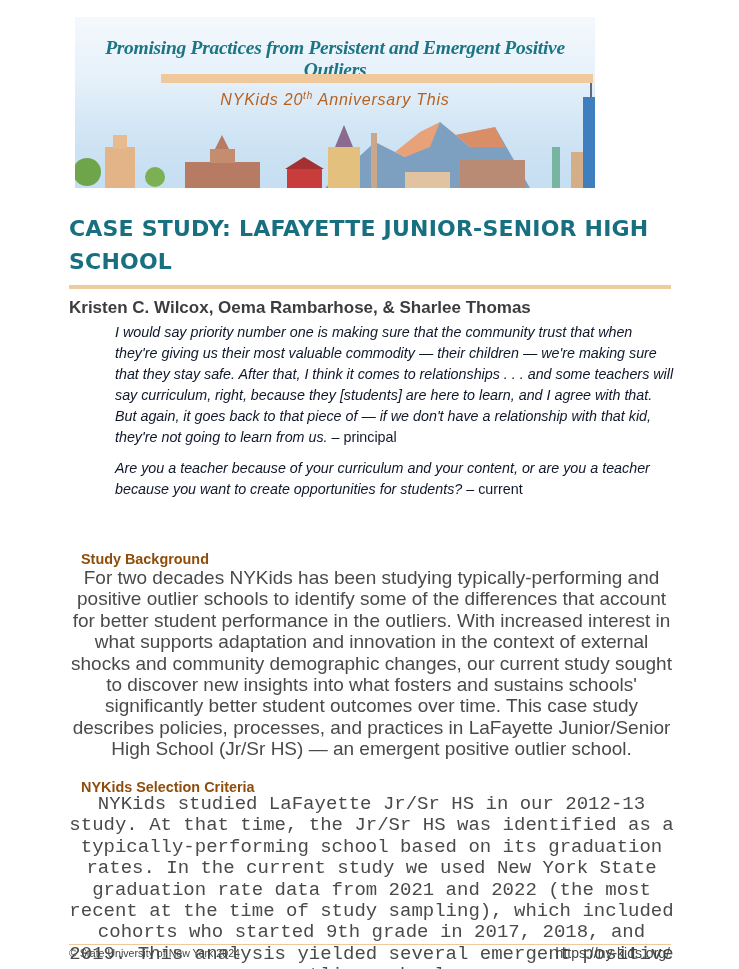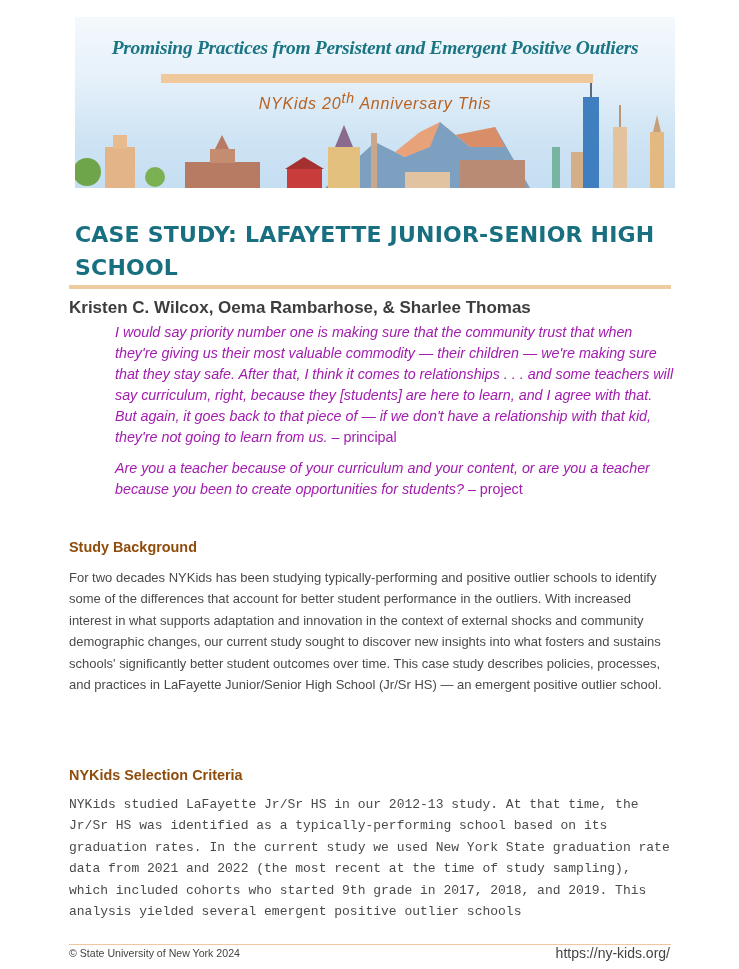--- a/index.html
+++ b/index.html
@@ -1,45 +1,45 @@
 <!DOCTYPE html>
 <html><head>
 <meta charset="utf-8">
 <style>
   html, body { margin: 0; padding: 0; background: #ffffff; }
   body { width: 739px; height: 969px; position: relative; overflow: hidden; font-family: "Liberation Sans", sans-serif; }
 
   
-  .banner { position: absolute; left: 75px; top: 17px; width: 600px; height: 171px; overflow: hidden;
+  .banner { position: absolute; left: 75px; top: 17px; width: 520px; height: 171px; overflow: hidden;
     background: linear-gradient(180deg, #f4f9fd 0%, #e6f1fa 35%, #cfe4f4 70%, #c5def2 100%); }
   .banner-title { position: absolute; left: 0; right: 0; top: 20px; text-align: center;
     font-family: "Liberation Serif", serif; font-style: italic; font-weight: bold; font-size: 19.5px; color: #1b7584; letter-spacing: -0.3px; }
   .banner-bar { position: absolute; left: 86px; top: 57px; width: 432px; height: 9px; background: #efc99b; }
   .banner-subtitle { position: absolute; left: 0; right: 0; top: 73px; text-align: center;
     font-family: "Liberation Sans", sans-serif; font-style: italic; font-size: 16px; color: #b8611f; letter-spacing: 0.8px; }
-  .banner-subtitle sup { font-size: 14px; }
+  .banner-subtitle sup { font-size: 10px; }
   .skyline { position: absolute; left: 0; bottom: 0; width: 600px; height: 171px; }
 
   
-  .case-title { position: absolute; left: 69px; top: 212px; width: 610px; margin: 6px;
+  .case-title { position: absolute; left: 69px; top: 212px; width: 610px; margin: 0;
     font-family: "DejaVu Sans", sans-serif; font-weight: bold; font-size: 22px; line-height: 33px; color: #186f80; letter-spacing: 0.2px; }
   .title-rule { position: absolute; left: 69px; top: 285px; width: 602px; height: 4px; background: #efcc9f; }
   .authors { position: absolute; left: 69px; top: 298px; font-weight: bold; font-size: 17px; color: #3d3d3d; }
 
   
-  .quote { position: absolute; left: 115px; width: 560px; font-style: italic; font-size: 14.3px; line-height: 21px; color: #a21caf; margin: 0; }
+  .quote { position: absolute; left: 115px; width: 560px; font-style: italic; font-size: 14.3px; line-height: 21px; color: #0f172a; margin: 0; }
   .quote .attr { font-style: normal; }
   .quote1 { top: 322px; }
   .quote2 { top: 458px; }
 
   
-  .section-heading { position: absolute; left: 69px; margin: 0; font-weight: bold; font-size: 14.4px; color: #8f4d0c; }
+  .section-heading { position: absolute; left: 69px; margin: 12px; font-weight: bold; font-size: 14.4px; color: #8f4d0c; }
   .h-background { top: 539px; }
   .h-selection { top: 767px; }
-  .para { position: absolute; left: 69px; width: 605px; margin: 0; font-size: 13px; line-height: 21.4px; color: #4a4a4a; }
+  .para { position: absolute; left: 69px; width: 605px; margin: 0; font-size: 19px; line-height: 21.4px; color: #4a4a4a; text-align: center; }
   .p-background { top: 567px; }
   .p-selection { top: 794px; font-family: Liberation Mono, monospace; }
 
   
   .footer-rule { position: absolute; left: 69px; top: 944px; width: 602px; height: 1px; background: #efc99b; }
   .footer-left { position: absolute; left: 69px; top: 947px; font-size: 10.6px; line-height: 13px; color: #444; }
   .footer-right { position: absolute; right: 69px; top: 947px; font-size: 14px; line-height: 13px; color: #444; }
 </style>
 </head>
 <body>
@@ -80,21 +80,21 @@
   <div class="banner-title">Promising Practices from Persistent and Emergent Positive Outliers</div>
   <div class="banner-bar"></div>
   <div class="banner-subtitle"><span>NYKids 20</span><sup>th</sup><span> Anniversary This</span></div>
 </div>
 
 <h1 class="case-title">CASE STUDY: LAFAYETTE JUNIOR-SENIOR HIGH SCHOOL</h1>
 <div class="title-rule"></div>
 <div class="authors">Kristen C. Wilcox, Oema Rambarhose, &amp; Sharlee Thomas</div>
 
 <p class="quote quote1"><span>I would say priority number one is making sure that the community trust that when they're giving us their most valuable commodity — their children — we're making sure that they stay safe. After that, I think it comes to relationships . . . and some teachers will say curriculum, right, because they [students] are here to learn, and I agree with that. But again, it goes back to that piece of — if we don't have a relationship with that kid, they're not going to learn from us. </span><span class="attr"> – principal</span></p>
-<p class="quote quote2"><span>Are you a teacher because of your curriculum and your content, or are you a teacher because you been to create opportunities for students?</span><span class="attr"> – project</span></p>
+<p class="quote quote2"><span>Are you a teacher because of your curriculum and your content, or are you a teacher because you want to create opportunities for students?</span><span class="attr"> – current</span></p>
 
 <h2 class="section-heading h-background">Study Background</h2>
 <p class="para p-background">For two decades NYKids has been studying typically-performing and positive outlier schools to identify some of the differences that account for better student performance in the outliers. With increased interest in what supports adaptation and innovation in the context of external shocks and community demographic changes, our current study sought to discover new insights into what fosters and sustains schools' significantly better student outcomes over time. This case study describes policies, processes, and practices in LaFayette Junior/Senior High School (Jr/Sr HS) — an emergent positive outlier school.</p>
 
 <h2 class="section-heading h-selection">NYKids Selection Criteria</h2>
 <p class="para p-selection">NYKids studied LaFayette Jr/Sr HS in our 2012-13 study. At that time, the Jr/Sr HS was identified as a typically-performing school based on its graduation rates. In the current study we used New York State graduation rate data from 2021 and 2022 (the most recent at the time of study sampling), which included cohorts who started 9th grade in 2017, 2018, and 2019. This analysis yielded several emergent positive outlier schools</p>
 
 <div class="footer-rule"></div>
 <div class="footer-left">
   <div>© State University of New York 2024</div>

